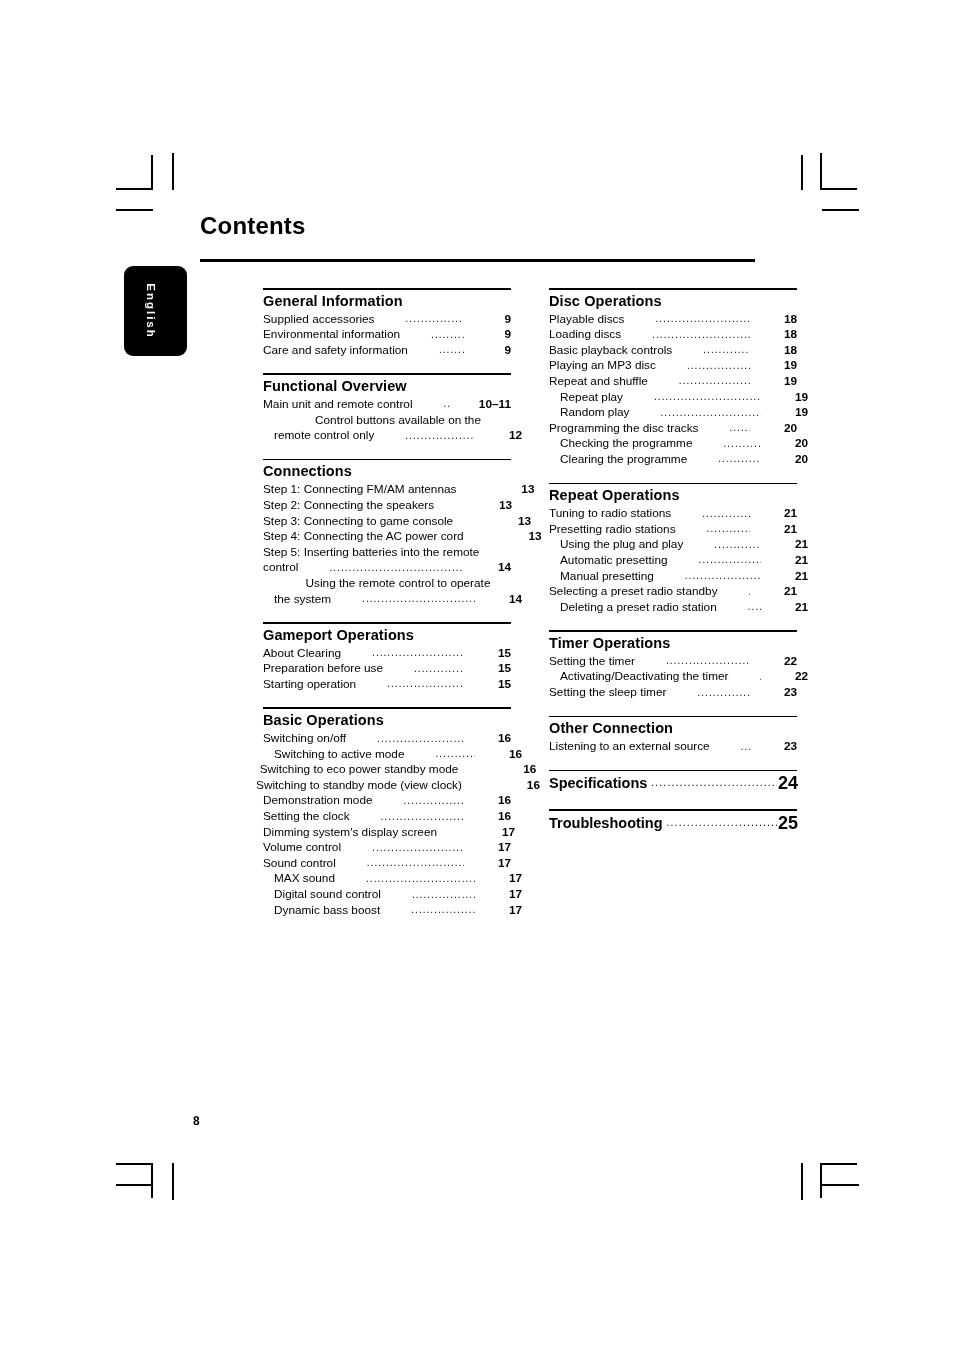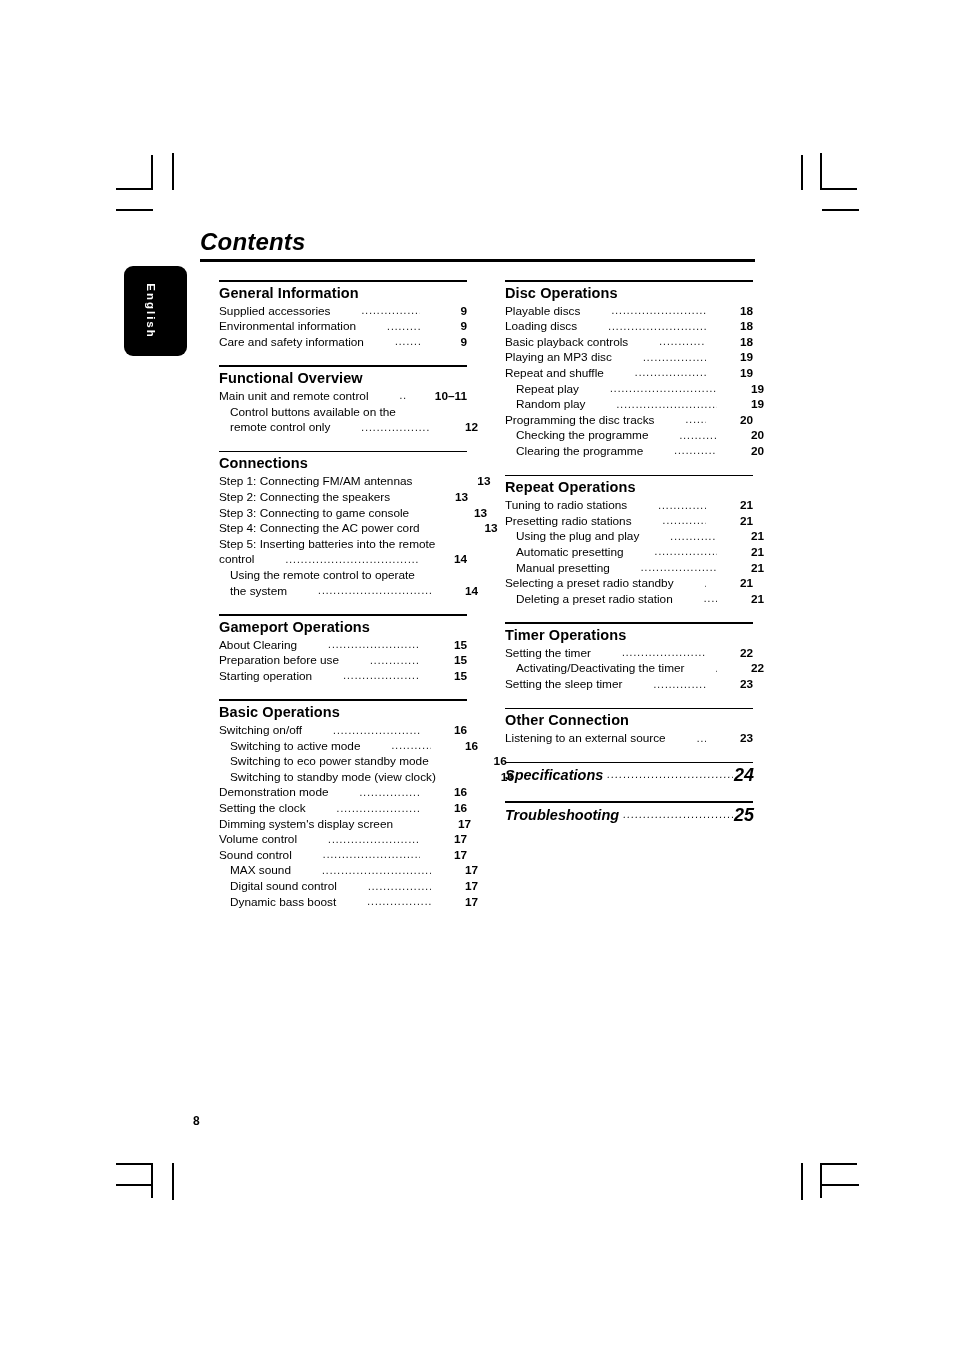--- a/index.html
+++ b/index.html
@@ -63,46 +63,46 @@
     font-size: 11.5px;
     font-weight: bold;
     letter-spacing: 2.0px;
     font-family: "Liberation Sans", sans-serif;
   }
 
   
   .page-title {
     position: absolute;
     left: 200px;
-    top: 228px;
+    top: 212px;
     font-size: 24px;
     font-weight: bold;
     letter-spacing: 0.2px;
     font-family: "Liberation Sans", sans-serif;
-    font-style: italic;
   }
   .title-rule {
     position: absolute;
     left: 200px;
     top: 259px;
     width: 555px;
     height: 2.5px;
     background: #000;
   }
 
   .columns {
     position: absolute;
     left: 200px;
     top: 272px;
     width: 555px;
   }
   .col {
     position: absolute;
-    top: 8px;
+    top: 16px;
     width: 248px;
+    margin-left: 44px;
   }
   .col-left  { left: 19px; }
   .col-right { left: 305px; }
 
   
   .section { margin-bottom: 15px; }
   .section-rule {
     height: 1.6px;
     background: #000;
     width: 100%;
@@ -117,21 +117,20 @@
     font-family: "Liberation Sans", sans-serif;
   }
 
   
   .head-row {
     display: flex;
     align-items: flex-start;
     width: 100%;
     line-height: 22px;
     margin-bottom: 1px;
-    font-style: italic;
   }
   .head-row .hr-label {
     font-size: 14.5px;
     font-weight: bold;
     white-space: nowrap;
     font-family: "Liberation Sans", sans-serif;
   }
   .head-row .leader {
     flex: 1 1 auto;
     overflow: hidden;
@@ -177,21 +176,21 @@
     top: -0.5px;
   }
   .entry .pg {
     flex: 0 0 auto;
     font-size: 11.8px;
     font-weight: bold;
     min-width: 18px;
     text-align: right;
     white-space: nowrap;
   }
-  .entry.sub      { padding-left: 11px; }
+  .entry.sub      { padding-left: 11px; justify-content: center; }
   .entry.sub .pg  { min-width: 18px; }
 </style>
 </head>
 <body>
 
 <div class="crop v cm-tl-v"></div>
 <div class="crop h cm-tl-h"></div>
 <div class="crop v cm-tl-v2"></div>
 <div class="crop h cm-tl-h2"></div>
 

